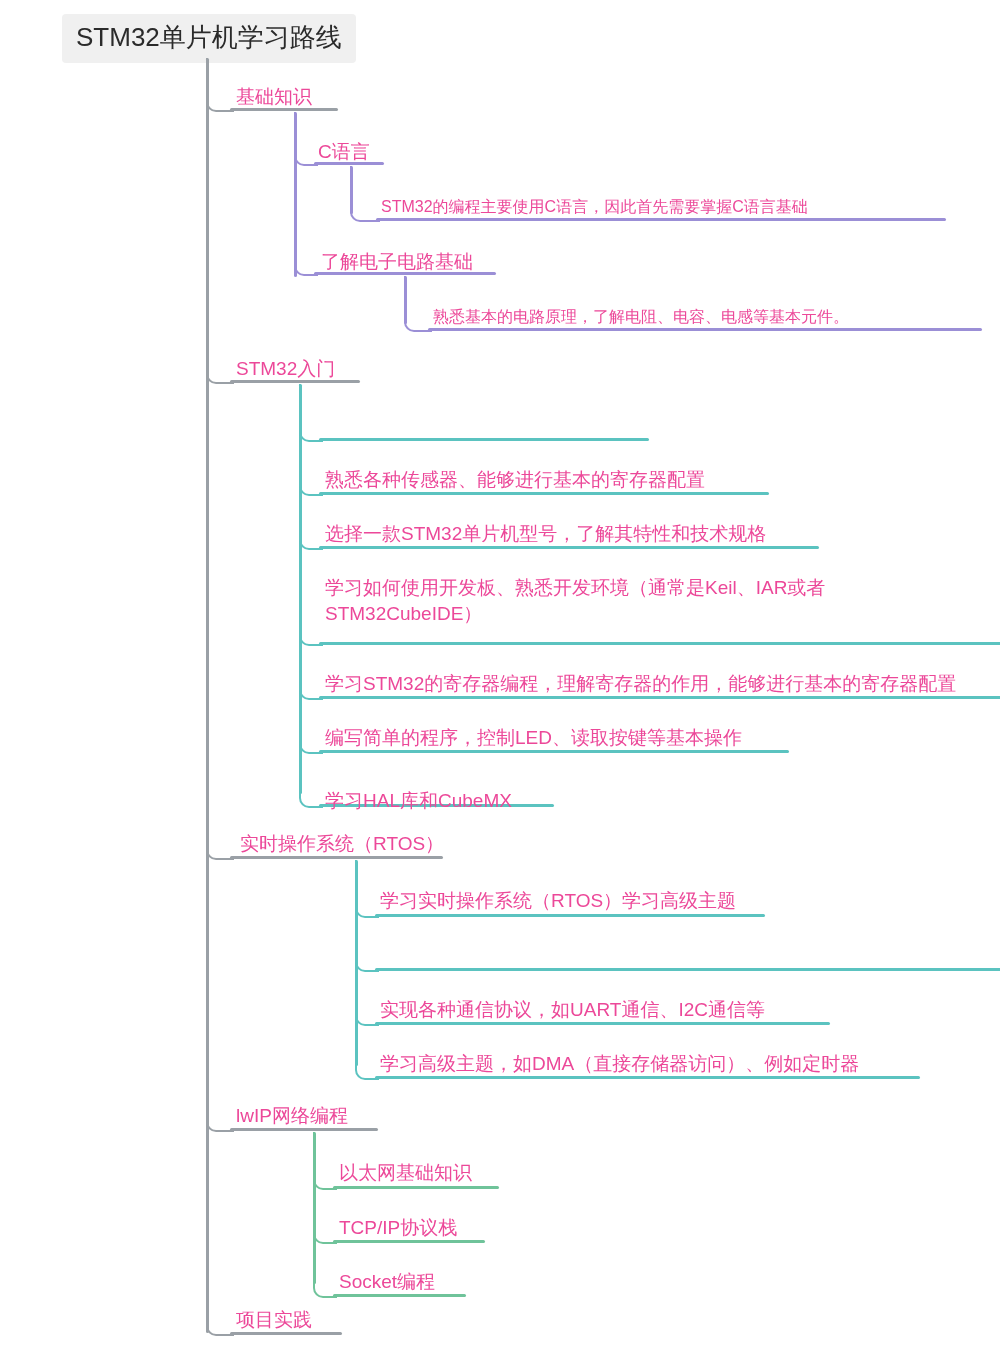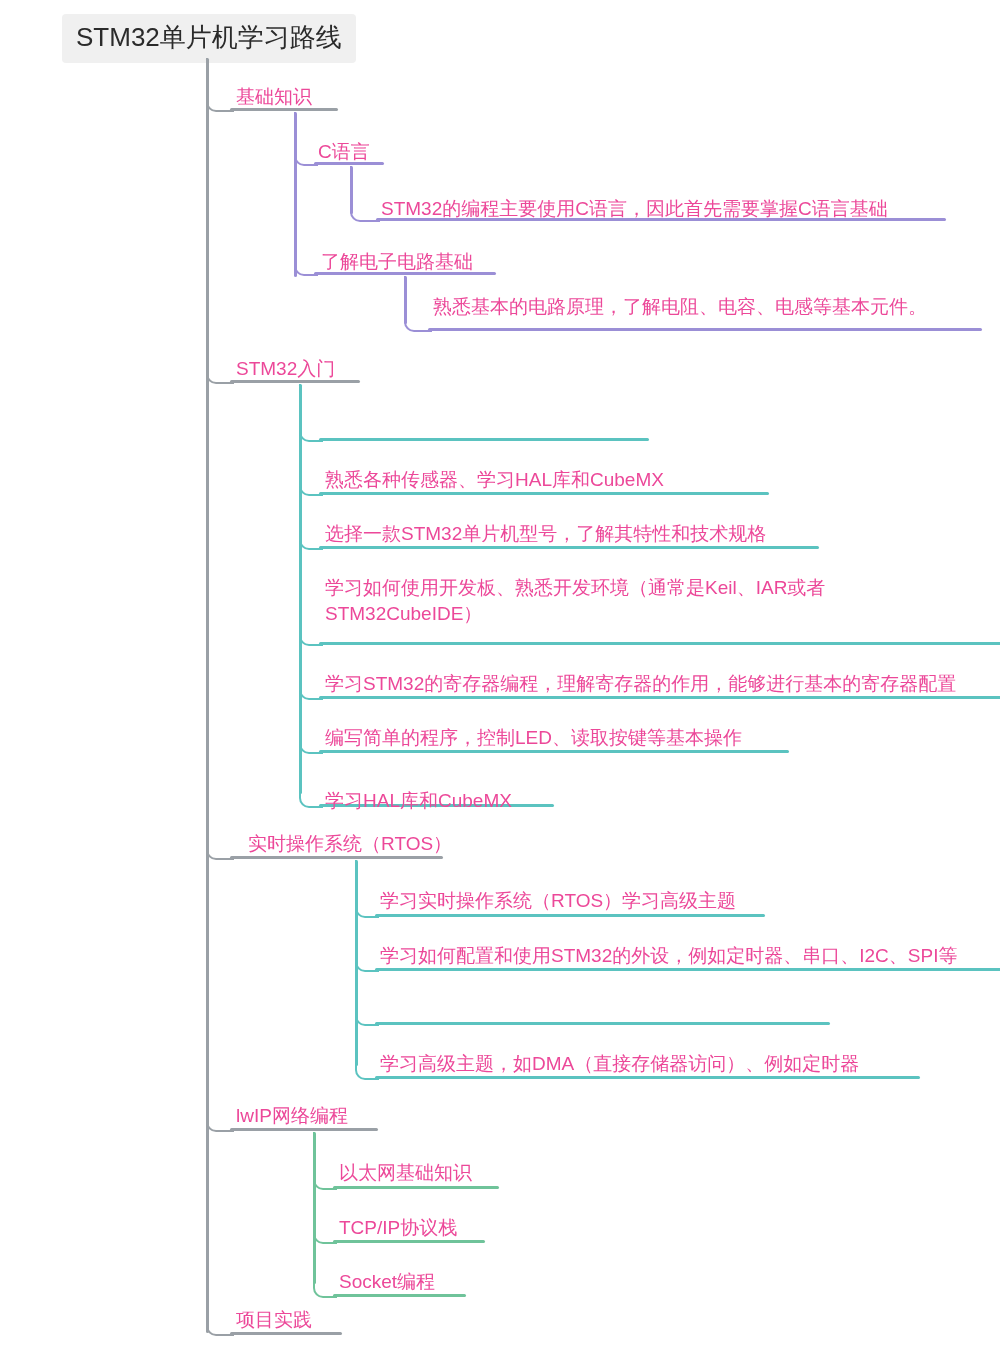--- a/index.html
+++ b/index.html
@@ -39,21 +39,21 @@
 
   
   .node {
     position: absolute;
     white-space: nowrap;
     line-height: 1.35;
     color: #ec4899;
   }
   .lvl1 { font-size: 19px; }
   .lvl2 { font-size: 19px; }
-  .lvl3 { font-size: 19px; }
+  .lvl3 { font-size: 16px; }
   .wrapnode { white-space: normal; }
 
   
   .uline {
     position: absolute;
     height: 2.5px;
     border-radius: 2px;
   }
   
   .vline {
@@ -93,34 +93,34 @@
   <div class="uline" style="left:328px; top:218px; width:570px; background:#9b8fd6;"></div>
   <div class="node lvl3" style="left:333px; top:196px;">STM32的编程主要使用C语言，因此首先需要掌握C语言基础</div>
 
   <div class="elbow" style="left:246px; top:220px; width:22px; height:54px; border-color:#9b8fd6;"></div>
   <div class="uline" style="left:266px; top:272px; width:182px; background:#9b8fd6;"></div>
   <div class="node lvl2" style="left:273px; top:249px;">了解电子电路基础</div>
 
   <div class="vline" style="left:356px; top:276px; height:48px; background:#9b8fd6;"></div>
   <div class="elbow" style="left:356px; top:276px; width:26px; height:54px; border-color:#9b8fd6;"></div>
   <div class="uline" style="left:380px; top:328px; width:554px; background:#9b8fd6;"></div>
-  <div class="node lvl3" style="left:385px; top:294px;font-family:Liberation Serif, serif;">熟悉基本的电路原理，了解电阻、电容、电感等基本元件。</div>
+  <div class="node lvl3" style="left:385px; top:306px;font-family:Liberation Serif, serif;">熟悉基本的电路原理，了解电阻、电容、电感等基本元件。</div>
 
   <div class="elbow" style="left:158px; top:330px; width:26px; height:52px; border-color:#9aa0a6;"></div>
   <div class="uline" style="left:182px; top:380px; width:130px; background:#9aa0a6;"></div>
   <div class="node lvl1" style="left:188px; top:356px;">STM32入门</div>
 
   <div class="vline" style="left:251px; top:384px; height:410px; background:#5bc3c0;"></div>
 
   <div class="elbow" style="left:251px; top:384px; width:22px; height:56px; border-color:#5bc3c0;"></div>
   <div class="uline" style="left:271px; top:438px; width:330px; background:#5bc3c0;"></div>
 
   <div class="elbow" style="left:251px; top:440px; width:22px; height:54px; border-color:#5bc3c0;"></div>
   <div class="uline" style="left:271px; top:492px; width:450px; background:#5bc3c0;"></div>
-  <div class="node lvl2" style="left:277px; top:467px;">熟悉各种传感器、学习HAL库和CubeMX</div>
+  <div class="node lvl2" style="left:277px; top:467px;">熟悉各种传感器、能够进行基本的寄存器配置</div>
 
   <div class="elbow" style="left:251px; top:494px; width:22px; height:54px; border-color:#5bc3c0;"></div>
   <div class="uline" style="left:271px; top:546px; width:500px; background:#5bc3c0;"></div>
   <div class="node lvl2" style="left:277px; top:521px;">选择一款STM32单片机型号，了解其特性和技术规格</div>
 
   <div class="elbow" style="left:251px; top:548px; width:22px; height:96px; border-color:#5bc3c0;"></div>
   <div class="uline" style="left:271px; top:642px; width:720px; background:#5bc3c0;"></div>
   <div class="node lvl2 wrapnode" style="left:277px; top:575px; width:640px;">学习如何使用开发板、熟悉开发环境（通常是Keil、IAR或者STM32CubeIDE）</div>
 
   <div class="elbow" style="left:251px; top:644px; width:22px; height:54px; border-color:#5bc3c0;"></div>
@@ -130,34 +130,34 @@
   <div class="elbow" style="left:251px; top:698px; width:22px; height:54px; border-color:#5bc3c0;"></div>
   <div class="uline" style="left:271px; top:750px; width:470px; background:#5bc3c0;"></div>
   <div class="node lvl2" style="left:277px; top:725px;">编写简单的程序，控制LED、读取按键等基本操作</div>
 
   <div class="elbow" style="left:251px; top:752px; width:22px; height:54px; border-color:#5bc3c0;"></div>
   <div class="uline" style="left:271px; top:804px; width:235px; background:#5bc3c0;"></div>
   <div class="node lvl2" style="left:277px; top:788px;">学习HAL库和CubeMX</div>
 
   <div class="elbow" style="left:158px; top:806px; width:26px; height:52px; border-color:#9aa0a6;"></div>
   <div class="uline" style="left:182px; top:856px; width:213px; background:#9aa0a6;"></div>
-  <div class="node lvl1" style="left:200px; top:831px;">实时操作系统（RTOS）</div>
+  <div class="node lvl1" style="left:192px; top:831px;">实时操作系统（RTOS）</div>
 
   <div class="vline" style="left:307px; top:860px; height:206px; background:#5bc3c0;"></div>
 
   <div class="elbow" style="left:307px; top:860px; width:22px; height:56px; border-color:#5bc3c0;"></div>
   <div class="uline" style="left:327px; top:914px; width:390px; background:#5bc3c0;"></div>
   <div class="node lvl2" style="left:332px; top:888px;">学习实时操作系统（RTOS）学习高级主题</div>
 
   <div class="elbow" style="left:307px; top:916px; width:22px; height:54px; border-color:#5bc3c0;"></div>
   <div class="uline" style="left:327px; top:968px; width:655px; background:#5bc3c0;"></div>
-  <div class="node lvl2" style="left:332px; top:943px;">学习如何配置和使用STM32的外设，例如定时器、串口、I2C、SPI等</div>
 
   <div class="elbow" style="left:307px; top:970px; width:22px; height:54px; border-color:#5bc3c0;"></div>
   <div class="uline" style="left:327px; top:1022px; width:455px; background:#5bc3c0;"></div>
+  <div class="node lvl2" style="left:332px; top:997px;">实现各种通信协议，如UART通信、I2C通信等</div>
 
   <div class="elbow" style="left:307px; top:1024px; width:22px; height:54px; border-color:#5bc3c0;"></div>
   <div class="uline" style="left:327px; top:1076px; width:545px; background:#5bc3c0;"></div>
   <div class="node lvl2" style="left:332px; top:1051px;">学习高级主题，如DMA（直接存储器访问）、例如定时器</div>
 
   <div class="elbow" style="left:158px; top:1078px; width:26px; height:52px; border-color:#9aa0a6;"></div>
   <div class="uline" style="left:182px; top:1128px; width:148px; background:#9aa0a6;"></div>
   <div class="node lvl1" style="left:188px; top:1103px;">lwIP网络编程</div>
 
   <div class="vline" style="left:265px; top:1132px; height:152px; background:#6fc39a;"></div>

